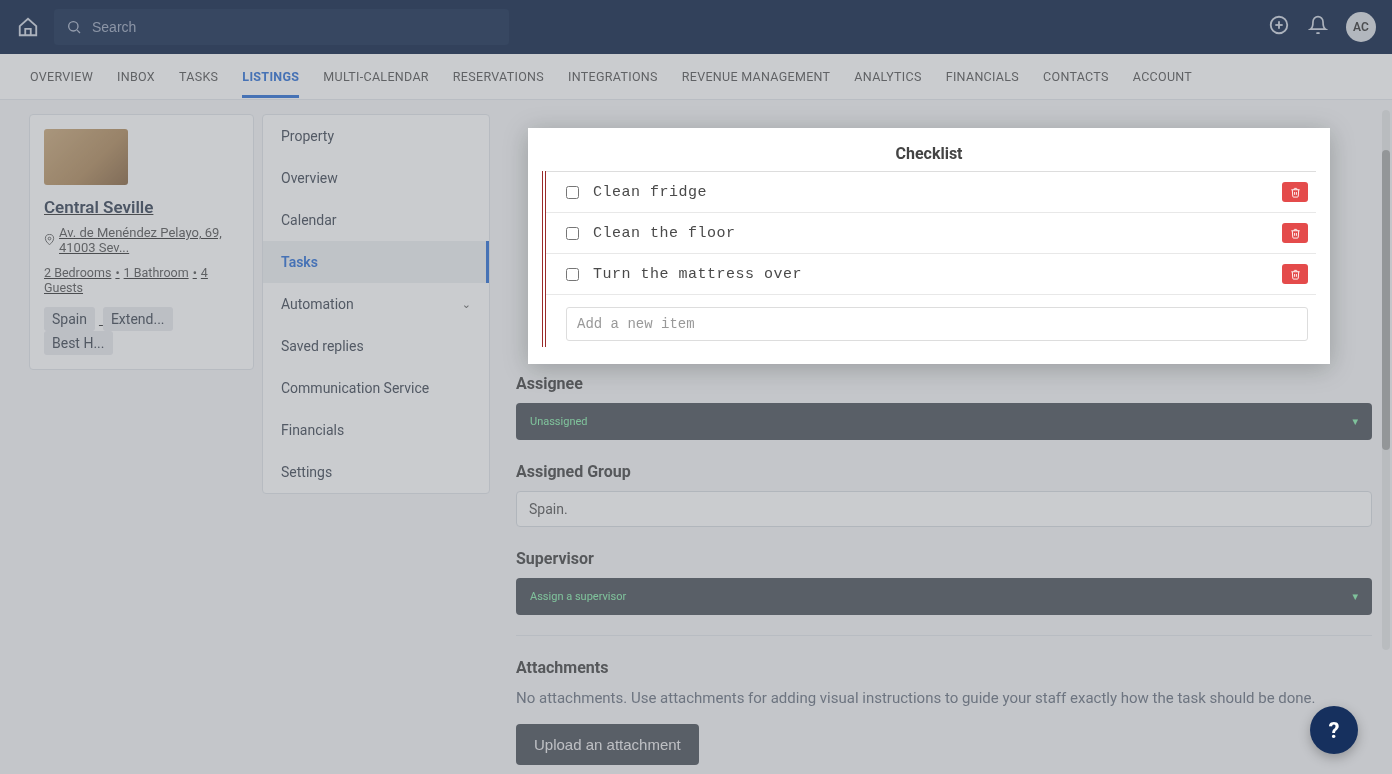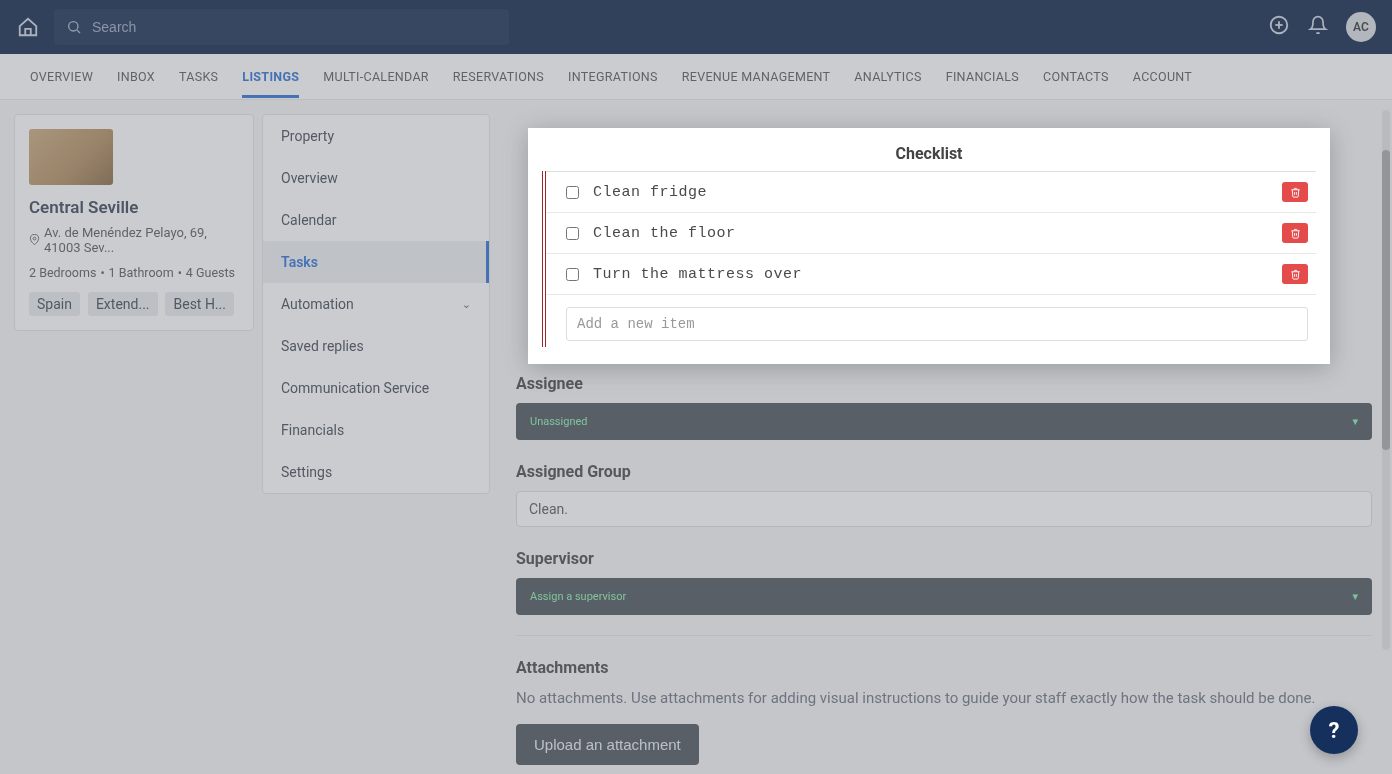--- a/index.html
+++ b/index.html
@@ -77,21 +77,22 @@
   }
 
   
   .content {
     display:flex;
     height: calc(774px - 54px - 46px);
   }
 
   .col-listing {
     width: 262px;
-    padding: 14px 8px 14px 14px;
+    padding: 14px 8px 14px 29px;
+    text-decoration: underline;
   }
   .listing-card {
     background:#fff;
     border:1px solid #e1e4e9;
     border-radius:4px;
     padding:14px;
   }
   .listing-thumb {
     width:84px;height:56px;border-radius:3px;
     background: linear-gradient(135deg,#caa87a,#b08a5b 60%,#886541);
@@ -332,21 +333,21 @@
       <h3>Assignee</h3>
       <div class="select-dark">
         <span>Unassigned</span>
         <span>▾</span>
       </div>
     </div>
 
     <div class="section-block">
       <h3>Assigned Group</h3>
       <div class="select-light">
-        <span>Clean.</span>
+        <span>Spain.</span>
       </div>
     </div>
 
     <div class="section-block">
       <h3>Supervisor</h3>
       <div class="select-dark">
         <span>Assign a supervisor</span>
         <span>▾</span>
       </div>
     </div>

